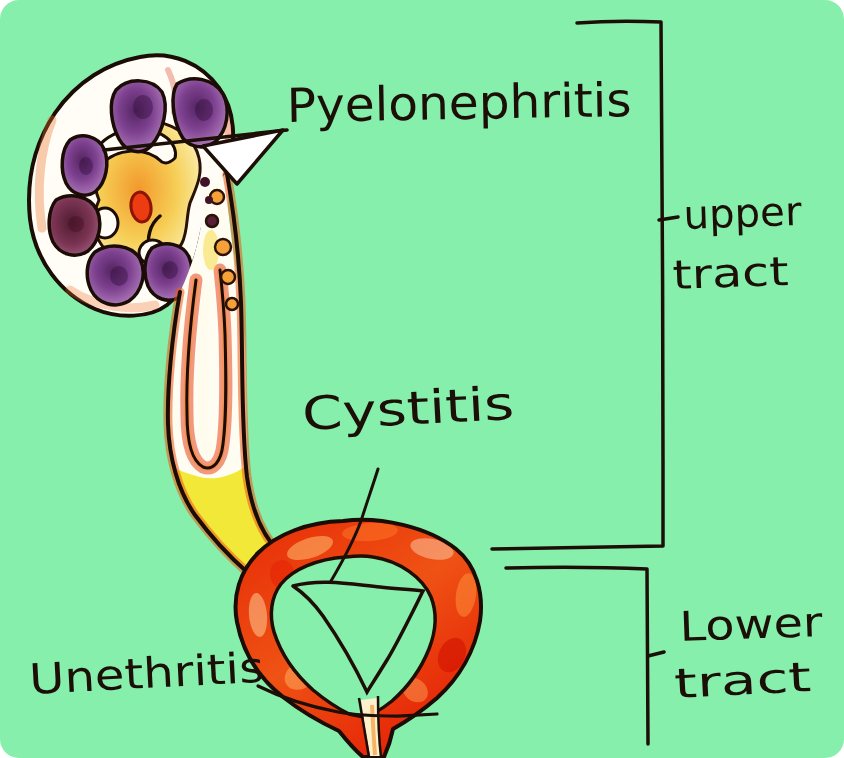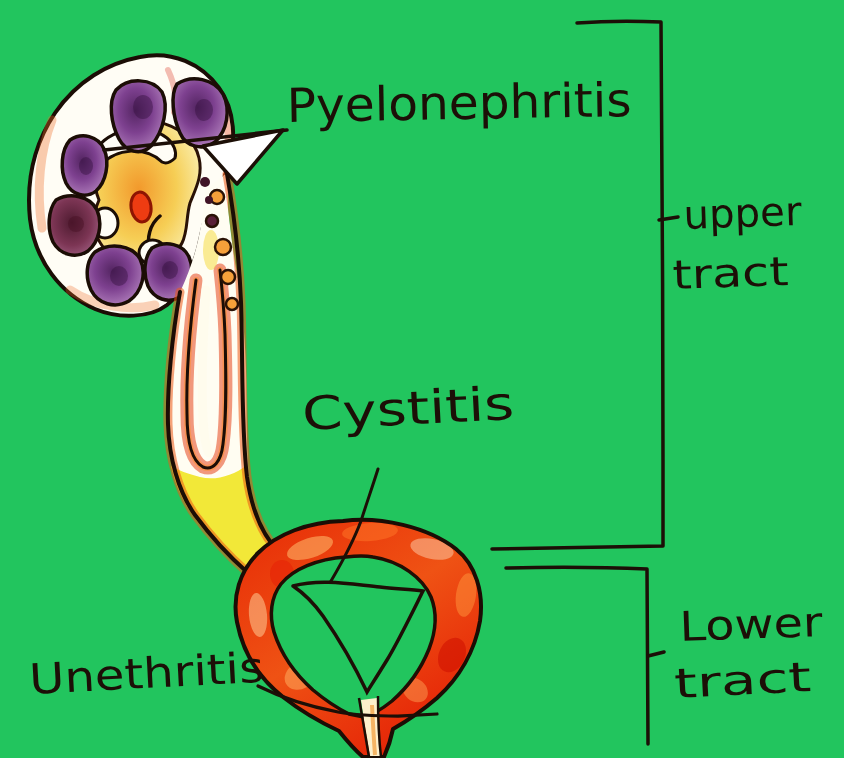--- a/index.html
+++ b/index.html
@@ -1,21 +1,22 @@
 <!DOCTYPE html>
 <html><head>
 <meta charset="utf-8">
 <style>
   html,body{margin:0;padding:0;background:#ffffff;}
   #stage{
     position:relative;
     width:844px;height:758px;
-    background:#22c55e;
+    background:#86efac;
     overflow:hidden;
     font-family:"DejaVu Sans", sans-serif;
+    border-radius:19px;
   }
   svg{display:block;}
   text{
     font-family:"DejaVu Sans", sans-serif;
     font-weight:500;
   }
 </style>
 </head>
 <body>
 

